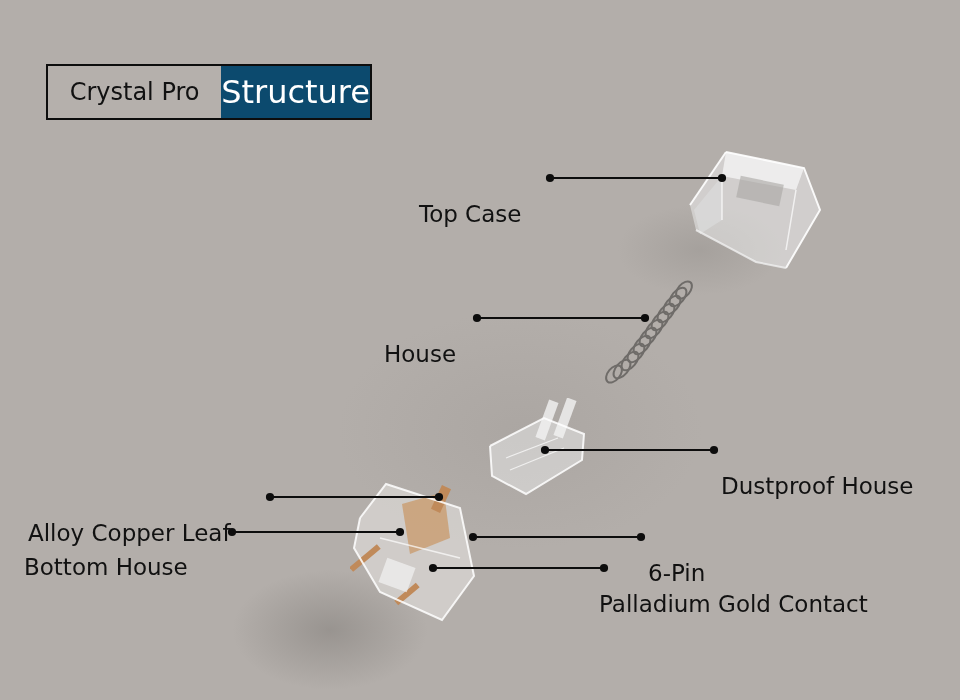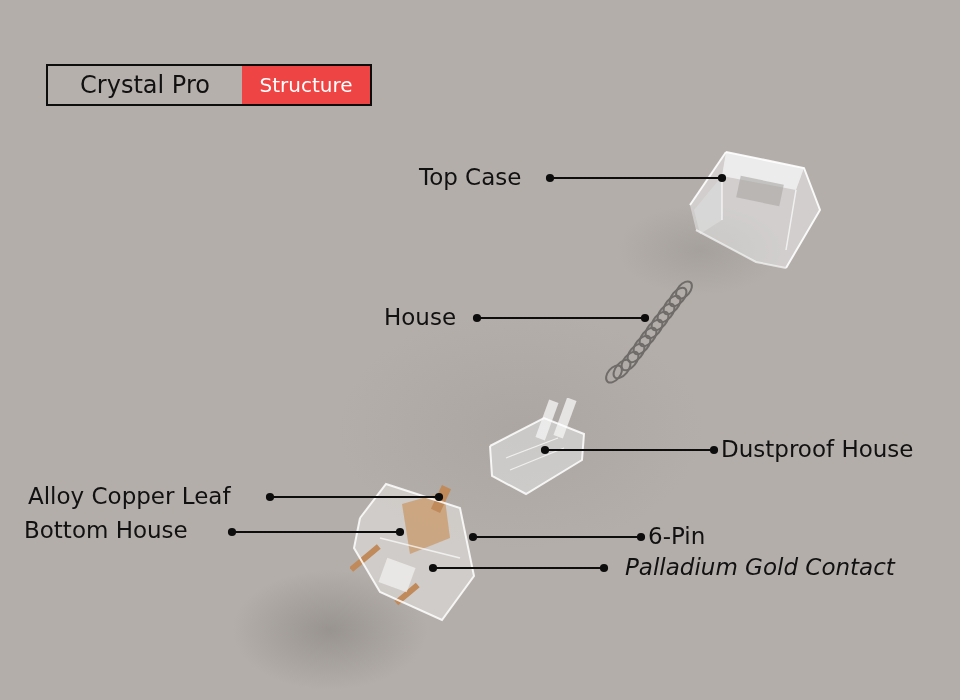--- a/index.html
+++ b/index.html
@@ -3,27 +3,27 @@
 <meta charset="utf-8">
 <style>
   html,body{margin:0;padding:0;}
   body{width:960px;height:700px;overflow:hidden;position:relative;
     background:#b3aeaa;font-family:"DejaVu Sans","Liberation Sans",sans-serif;color:#111;}
   .bg-shade{position:absolute;inset:0;
     background:
       radial-gradient(ellipse 260px 170px at 520px 430px, rgba(165,160,156,0.55), rgba(179,174,170,0) 70%),
       radial-gradient(ellipse 130px 80px at 330px 630px, rgba(120,116,112,0.45), rgba(179,174,170,0) 75%),
       radial-gradient(ellipse 110px 60px at 700px 250px, rgba(140,136,132,0.35), rgba(179,174,170,0) 75%);}
-  .title-box{position:absolute;left:46px;top:64px;width:326px;height:42px;
+  .title-box{position:absolute;left:46px;top:64px;width:326px;height:56px;
     border:2px solid #0d0d0d;box-sizing:border-box;display:flex;}
   .title-left{width:194px;display:flex;align-items:center;justify-content:center;
     font-size:24px;color:#111;background:#b5b0ac;}
-  .title-right{flex:1;background:#ef4444;color:#fff;display:flex;align-items:center;
-    justify-content:center;font-size:20px;}
-  .label{position:absolute;font-size:23px;line-height:28px;color:#111;white-space:nowrap;}
+  .title-right{flex:1;background:#0c4a6e;color:#fff;display:flex;align-items:center;
+    justify-content:center;font-size:32px;}
+  .label{position:absolute;font-size:23px;line-height:28px;color:#111;white-space:nowrap;margin-top:37px;}
   svg.lines{position:absolute;left:0;top:0;}
   .part{position:absolute;}
 </style>
 </head>
 <body>
 
 <div class="bg-shade"></div>
 
 <div class="title-box">
   <div class="title-left">Crystal Pro</div>
@@ -104,13 +104,13 @@
       <circle cx="604" cy="568" r="3"></circle>
   </g>
 </svg>
 
 <div class="label" style="left:419px;top:163px;">Top Case</div>
 <div class="label" style="left:384px;top:303px;">House</div>
 <div class="label" style="left:721px;top:435px;">Dustproof House</div>
 <div class="label" style="left:28px;top:482px;">Alloy Copper Leaf</div>
 <div class="label" style="left:24px;top:516px;">Bottom House</div>
 <div class="label" style="left:648px;top:522px;">6-Pin</div>
-<div class="label" style="left:625px;top:553px;font-style:italic;">Palladium Gold Contact</div>
+<div class="label" style="left:599px;top:553px;">Palladium Gold Contact</div>
 
 </body></html>

